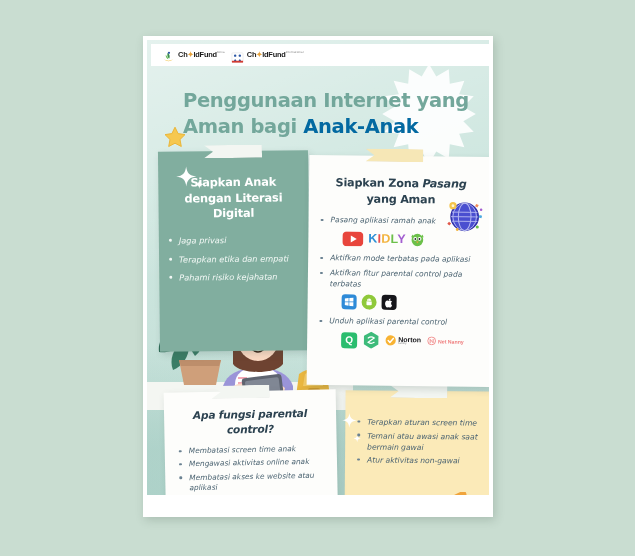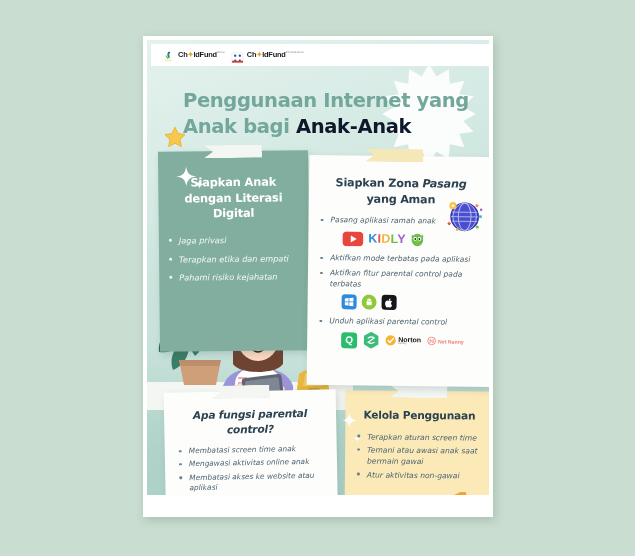--- a/index.html
+++ b/index.html
@@ -54,21 +54,21 @@
   
   .burst{
     position:absolute;right:8px;top:22px;width:104px;height:104px;z-index:3;
   }
   .title{
     position:absolute;left:36px;top:48px;width:294px;z-index:5;
     font-family:"DejaVu Sans", sans-serif;
     font-weight:700;font-size:19.5px;line-height:1.32;
     color:#73a79b;letter-spacing:-.35px;
   }
-  .title .hl{color:#0f172a;}
+  .title .hl{color:#0369a1;}
   .star-l{position:absolute;left:16px;top:85px;width:24px;height:24px;z-index:6;}
   .star-r{position:absolute;left:254px;top:128px;width:17px;height:17px;z-index:6;}
 
   
   .card{position:absolute;box-shadow:2px 3px 7px rgba(50,80,70,.18);}
   .tape{
     position:absolute;width:58px;height:13px;background:#f3f6f2;
     box-shadow:0 1px 2px rgba(0,0,0,.10);
     clip-path:polygon(0 0,100% 0,100% 100%,0 100%,9px 50%);
   }
@@ -191,21 +191,21 @@
       <div class="wash"></div>
       <div class="bottomband"></div>
 
       <svg class="burst" viewBox="0 0 100 100">
         <path fill="#ffffff" opacity=".9" d="M50 2 L57 14 L69 7 L70 21 L84 18 L79 31 L93 33 L83 43 L95 50 L83 57 L93 67 L79 69 L84 82 L70 79 L69 93 L57 86 L50 98 L43 86 L31 93 L30 79 L16 82 L21 69 L7 67 L17 57 L5 50 L17 43 L7 33 L21 31 L16 18 L30 21 L31 7 L43 14 Z"></path>
       </svg>
 
       <div class="title">
         <div>Penggunaan Internet yang</div>
         <div>
-          <span>Anak bagi </span><span class="hl">Anak-Anak</span>
+          <span>Aman bagi </span><span class="hl">Anak-Anak</span>
         </div>
       </div>
 
       <svg class="star-l" viewBox="0 0 24 24">
         <path fill="#f6c84f" stroke="#eab63a" stroke-width="1" stroke-linejoin="round" d="M12 2.2 L15.1 8.6 L22 9.6 L17 14.5 L18.3 21.5 L12 18.2 L5.7 21.5 L7 14.5 L2 9.6 L8.9 8.6 Z"></path>
       </svg>
       <svg class="star-r" viewBox="0 0 24 24">
         <path fill="#f6c84f" stroke="#eab63a" stroke-width="1.2" stroke-linejoin="round" d="M12 2.2 L15.1 8.6 L22 9.6 L17 14.5 L18.3 21.5 L12 18.2 L5.7 21.5 L7 14.5 L2 9.6 L8.9 8.6 Z"></path>
       </svg>
 
@@ -412,21 +412,20 @@
 
       <div class="card" id="card-gawai">
         <div class="tape" style="left:44px;top:-6px;"></div>
         <svg class="sparkle" style="left:-4px;top:22px;width:16px;height:16px;" viewBox="0 0 24 24">
           <path fill="#ffffff" d="M12 1 C13 8.5 15.5 11 23 12 C15.5 13 13 15.5 12 23 C11 15.5 8.5 13 1 12 C8.5 11 11 8.5 12 1 Z"></path>
         </svg>
         <svg class="sparkle" style="left:8px;top:44px;width:8px;height:8px;" viewBox="0 0 24 24">
           <path fill="#ffffff" d="M12 1 C13 8.5 15.5 11 23 12 C15.5 13 13 15.5 12 23 C11 15.5 8.5 13 1 12 C8.5 11 11 8.5 12 1 Z"></path>
         </svg>
         <div class="c-title">
-          <div>Kelola Penggunaan</div>
         </div>
         <ul>
           <li>Terapkan aturan screen time</li>
           <li>Temani atau awasi anak saat bermain gawai</li>
           <li>Atur aktivitas non-gawai</li>
 
         </ul>
       </div>
 
       <svg class="wifi" viewBox="0 0 56 52">

